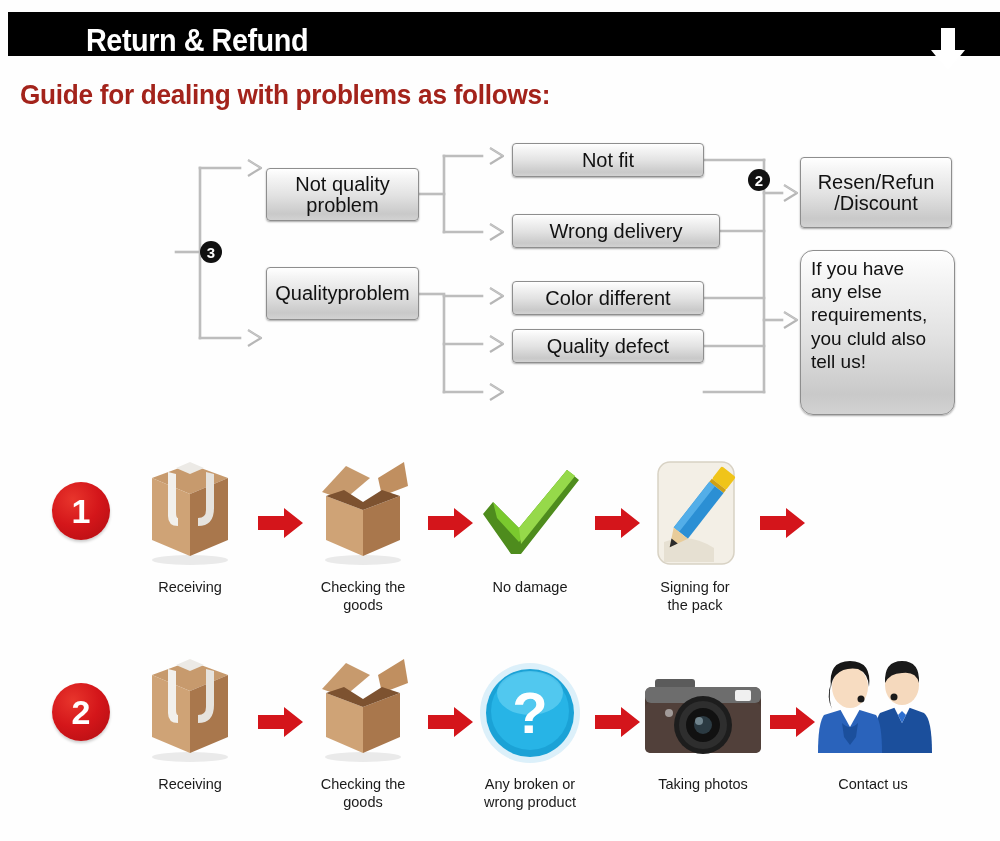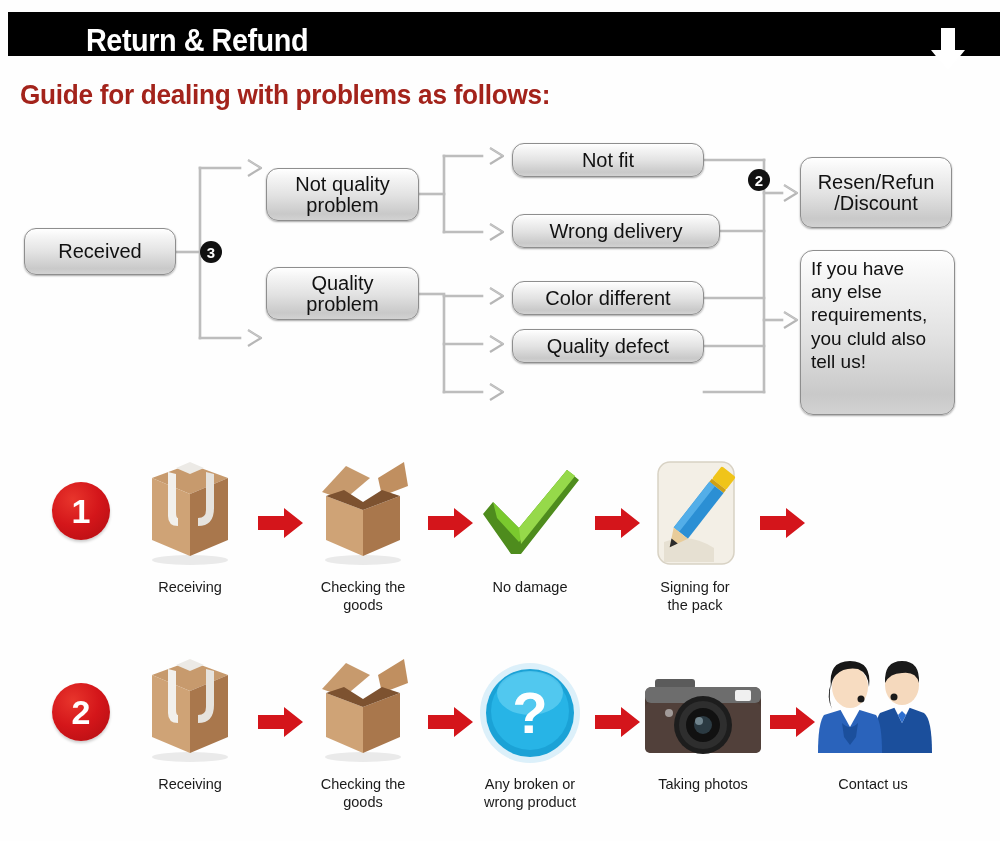--- a/index.html
+++ b/index.html
@@ -71,21 +71,21 @@
   }
   #flow-lines {
     position: absolute;
     left: 0; top: 0;
     width: 1000px; height: 300px;
   }
   .fbox {
     position: absolute;
     box-sizing: border-box;
     border: 1.5px solid #8e8e8e;
-    border-radius: 12px;
+    border-radius: 4px;
     background: linear-gradient(to bottom, #ffffff 0%, #f4f4f4 18%, #e2e2e2 52%, #c9c9c9 88%, #d2d2d2 100%);
     box-shadow: 0 1px 2px rgba(0,0,0,0.35);
     display: flex;
     align-items: center;
     justify-content: center;
     color: #111111;
     font-size: 20px;
     line-height: 1.05;
     text-align: center;
     padding: 0 6px;
@@ -220,34 +220,31 @@
       <use href="#chev" x="490" y="26"></use>
       <use href="#chev" x="490" y="102"></use>
       <use href="#chev" x="490" y="166"></use>
       <use href="#chev" x="490" y="214"></use>
       <use href="#chev" x="490" y="262"></use>
       <use href="#chev" x="784" y="63"></use>
       <use href="#chev" x="784" y="190"></use>
     </g>
   </svg>
 
-  <div class="fbox" style="left:24px; top:98px; width:152px; height:47px;">
-    <span>Received</span>
-  </div>
 
   <div class="badge" style="left:200px; top:111px;">
     <span>3</span>
   </div>
 
   <div class="fbox two-line" style="left:266px; top:38px; width:153px; height:53px; flex-direction:column;">
     <span>Not quality</span>
     <span>problem</span>
   </div>
 
-  <div class="fbox two-line" style="left:266px; top:137px; width:153px; height:53px; flex-direction:column;">
+  <div class="fbox two-line" style="left:266px; top:137px; width:153px; height:53px; ">
     <span>Quality</span>
     <span>problem</span>
   </div>
 
   <div class="fbox" style="left:512px; top:13px; width:192px; height:34px;">
     <span>Not fit</span>
   </div>
   <div class="fbox" style="left:512px; top:84px; width:208px; height:34px;">
     <span>Wrong delivery</span>
   </div>

